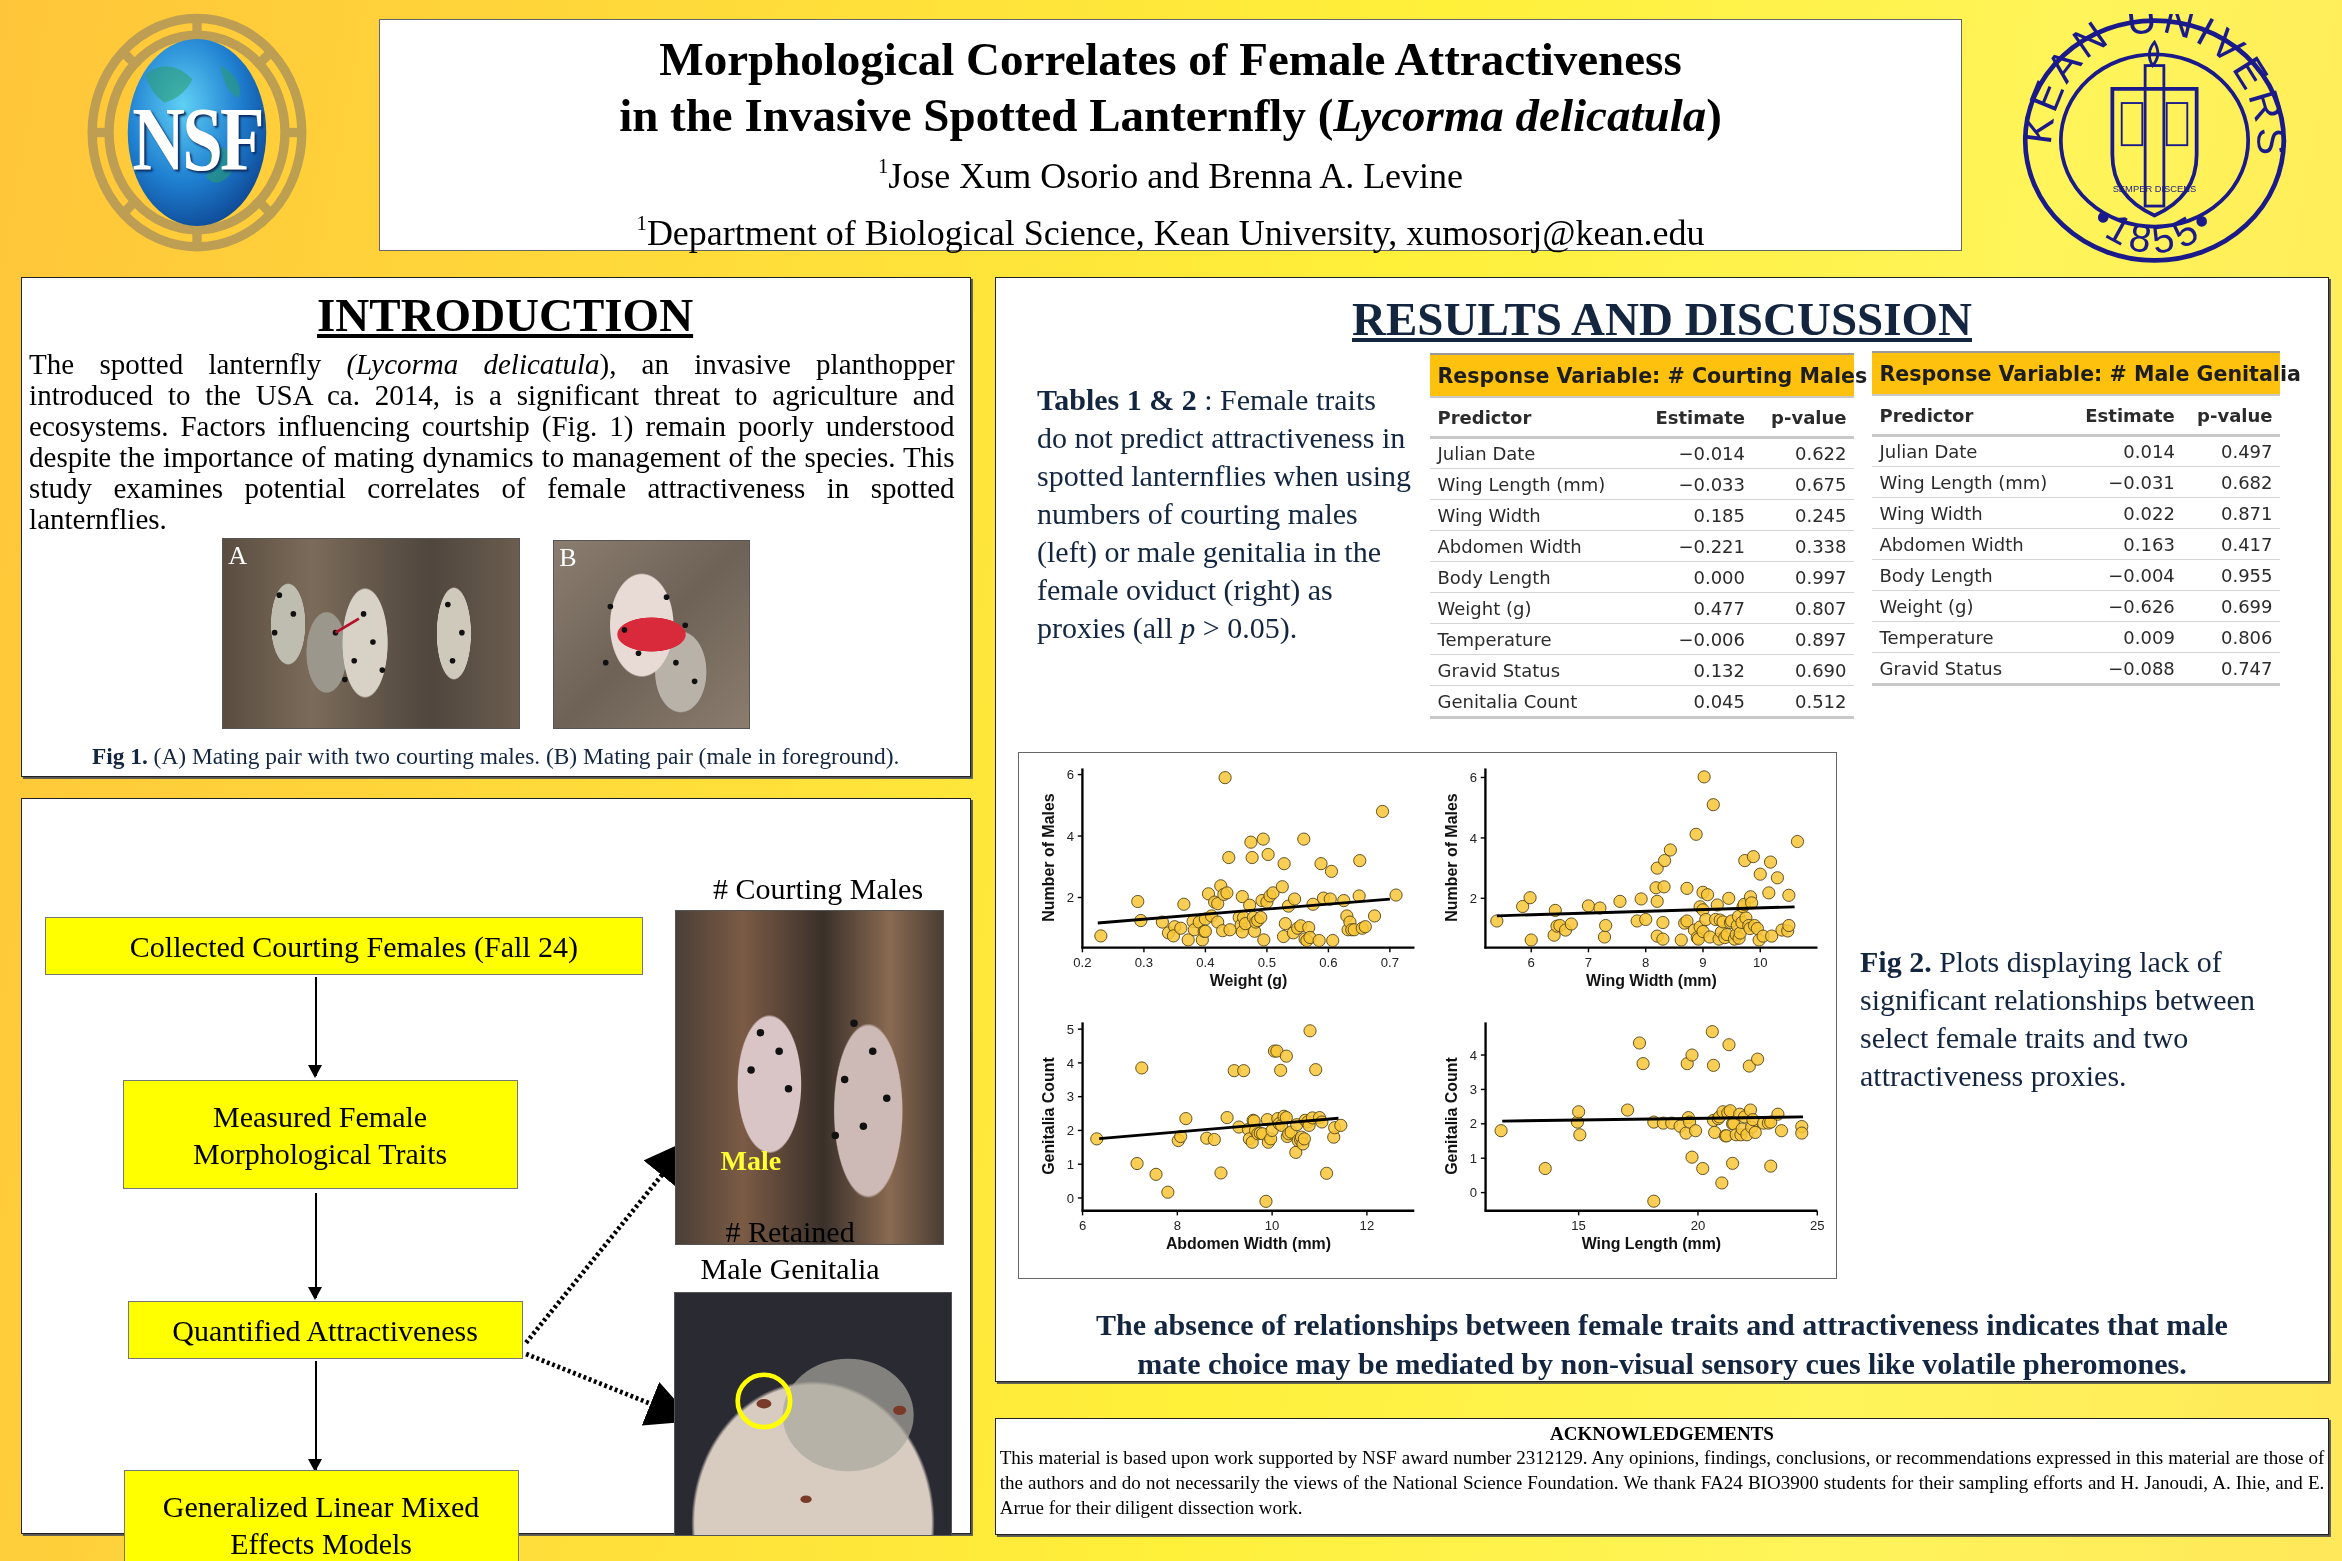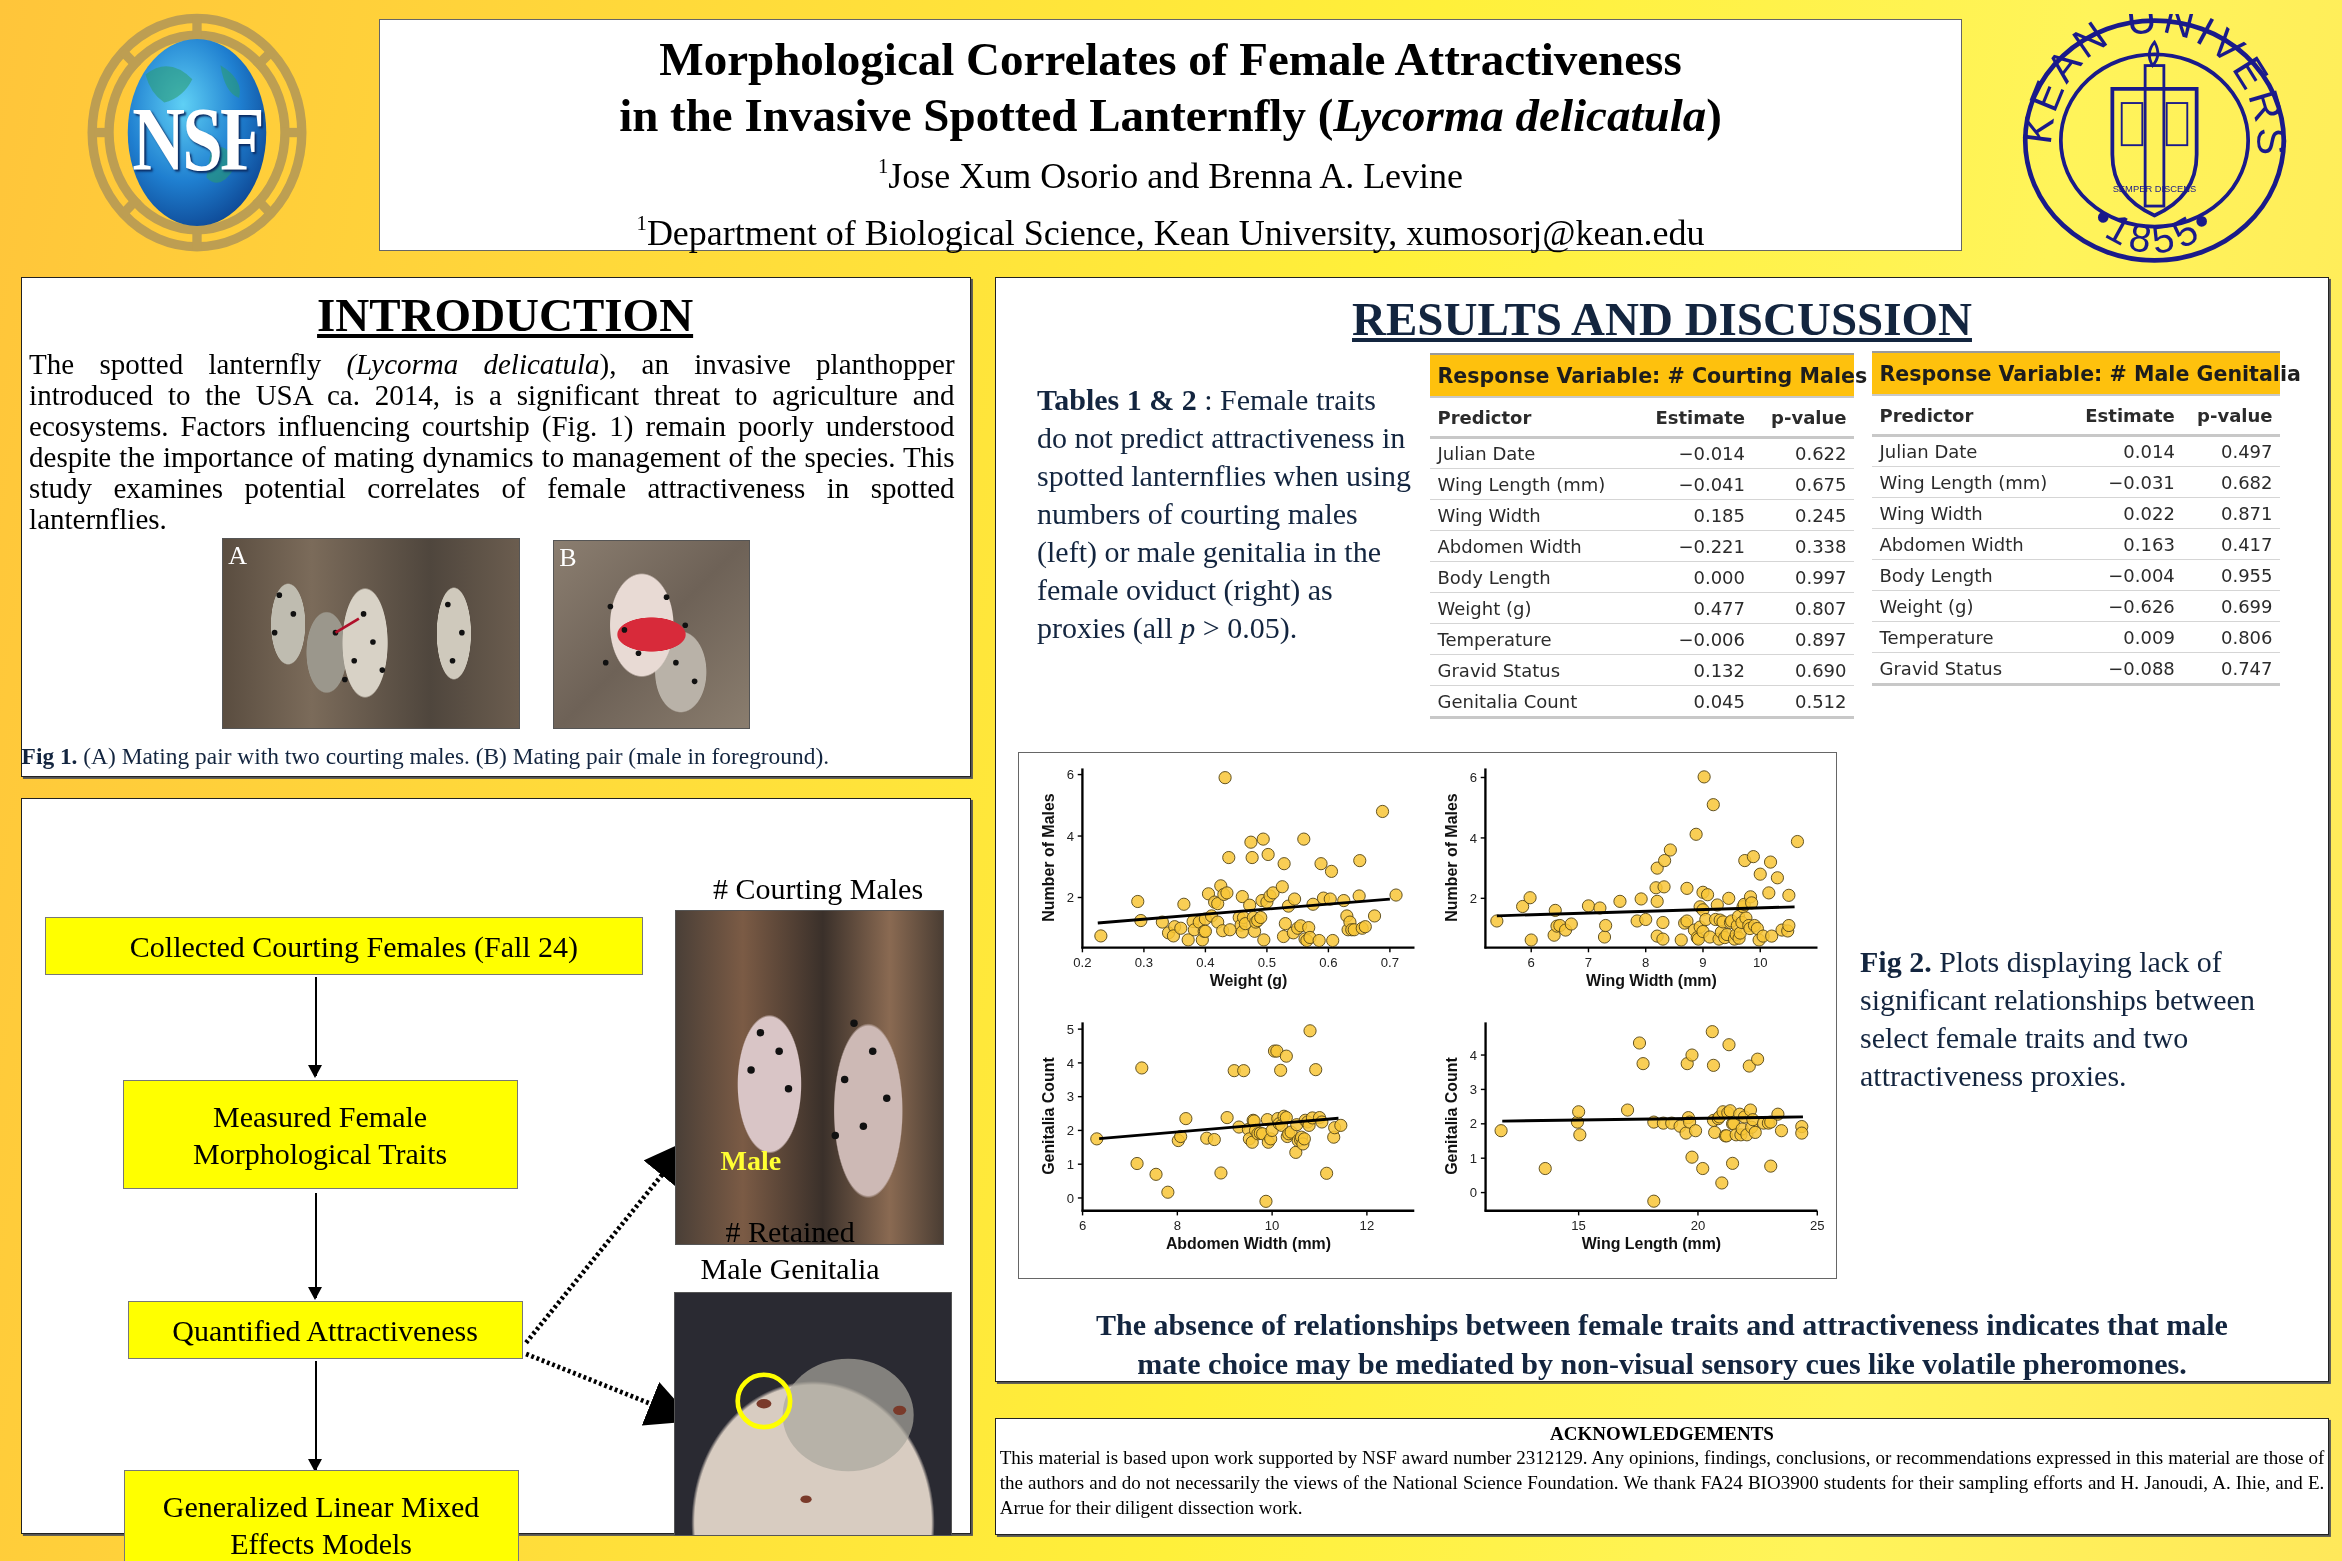--- a/index.html
+++ b/index.html
@@ -28,21 +28,21 @@
   
   .sec-title { font-weight: bold; text-decoration: underline; text-align: center; font-size: 47px; line-height: 56px; }
   .navy { color: #13253f; }
 
   
   #intro { left: 20.6px; top: 277px; width: 950px; height: 500px; }
   #intro .sec-title { margin-top: 9.4px; margin-left: 19px; }
   #intro .body { font-size: 29px; line-height: 31px; text-align: justify; padding: 0 15px 0 7.5px; margin-top: 5.6px; }
   .photo { position: absolute; border: 0.9px solid #555; overflow: hidden; }
   .photo-label { position: absolute; left: 5.6px; top: 1.9px; color: #fff; font-size: 26px; font-family: "Liberation Serif", serif; }
-  #fig1-caption { position: absolute; left: 0; right: 0; top: 465px; text-align: left; font-size: 23.4px; color:#13253f; }
+  #fig1-caption { position: absolute; left: 0; right: 0; top: 465px; text-align: center; font-size: 23.4px; color:#13253f; }
   #fig1-caption b { font-weight: bold; }
 
   
   #methods { left: 20.6px; top: 798px; width: 950px; height: 736px; }
   #methods .sec-title { margin-top: 9.4px; }
   .flowbox { position: absolute; background: #ffff00; border: 0.9px solid #777; text-align: center; font-size: 30px; line-height: 37px; display:flex; align-items:center; justify-content:center; flex-direction: column; }
   .arrow-v { position: absolute; width: 2.8px; background: #000; }
   .arrow-v::after { content: ""; position: absolute; left: -6.6px; bottom: -1.9px; border-left: 7.5px solid transparent; border-right: 7.5px solid transparent; border-top: 13px solid #000; }
   .img-title { position: absolute; text-align: center; font-size: 30px; line-height: 37px; }
 
@@ -270,21 +270,21 @@
       </tr>
         </thead>
       <tbody id="t1body">
           <tr>
             <td>Julian Date</td>
             <td class="r">−0.014</td>
             <td class="r">0.622</td>
           </tr>
           <tr>
             <td>Wing Length (mm)</td>
-            <td class="r">−0.041</td>
+            <td class="r">−0.033</td>
             <td class="r">0.675</td>
           </tr>
           <tr>
             <td>Wing Width</td>
             <td class="r">0.185</td>
             <td class="r">0.245</td>
           </tr>
           <tr>
             <td>Abdomen Width</td>
             <td class="r">−0.221</td>

